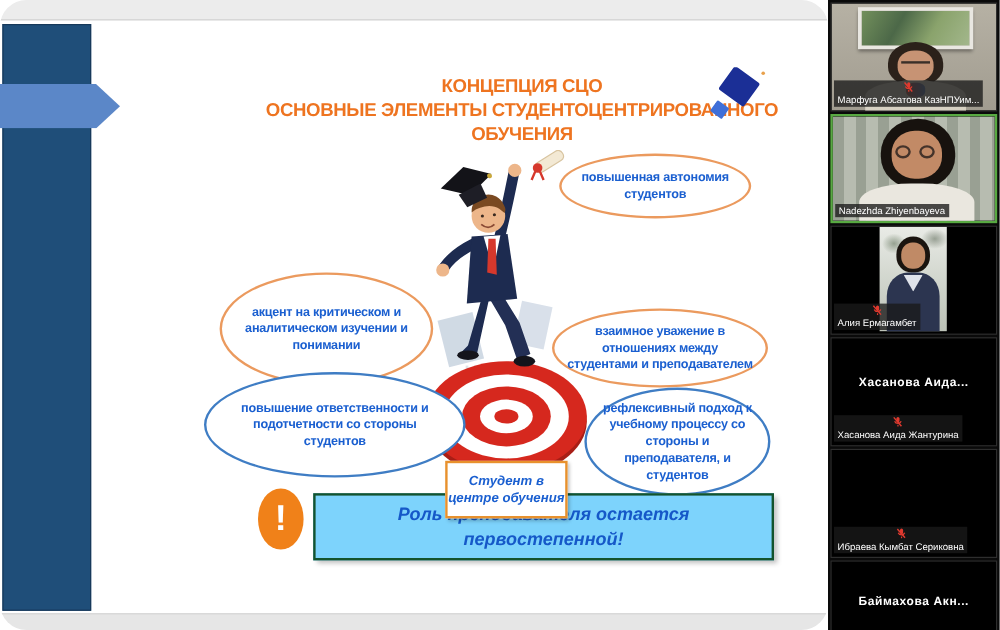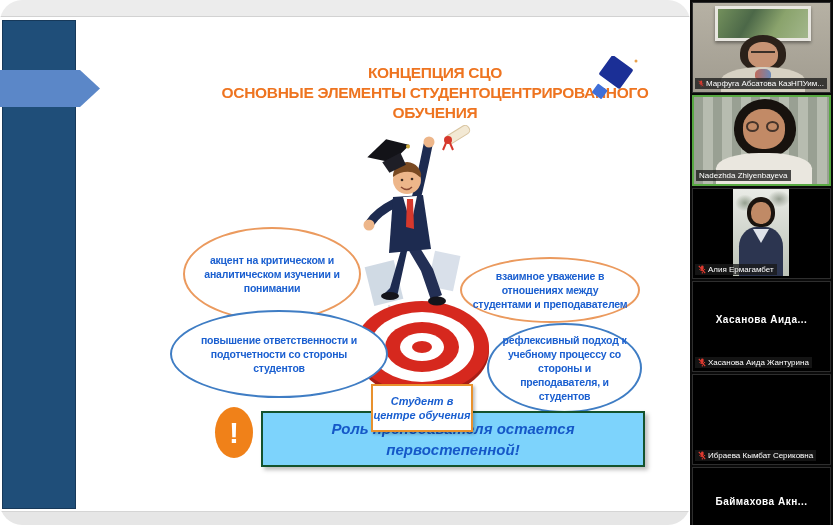--- a/index.html
+++ b/index.html
@@ -33,21 +33,21 @@
     color:#1558c8;font-weight:bold;font-style:italic;font-size:15px;line-height:1.4;z-index:4;}
 
   #figure-svg{position:absolute;left:345px;top:125px;z-index:2;}
   #cap-svg{position:absolute;left:583px;top:56px;z-index:2;}
 
   
   #sidebar{position:absolute;left:690px;top:0;width:143px;height:525px;background:#0a0a0a;padding:2px;display:flex;flex-direction:column;gap:2px;overflow:hidden;}
   .tile{position:relative;width:139px;height:91px;flex:0 0 91px;background:#000;border:1px solid #2e2e2e;overflow:hidden;}
   .tile.active{border:2px solid #58a942;}
   .vlabel{position:absolute;left:2px;bottom:3px;display:flex;align-items:center;gap:2px;background:rgba(25,25,25,.78);
-    color:#fff;font-size:8px;padding:1px 3px;max-width:132px;white-space:nowrap;overflow:hidden;z-index:6;}
+    color:#fff;font-size:8px;padding:1px 3px;max-width:132px;white-space:nowrap;overflow:hidden;z-index:6;flex-direction:column;}
   .center-name{position:absolute;left:0;top:36%;width:100%;text-align:center;color:#fff;font-weight:bold;font-size:10px;letter-spacing:.5px;}
 
   
   .t1-wall{position:absolute;inset:0;background:linear-gradient(180deg,#b6b1a4,#a19c90);}
   .t1-painting{position:absolute;left:22px;top:3px;width:96px;height:35px;border:3px solid #e9e7e1;
     background:linear-gradient(120deg,#73905c,#4c6848 35%,#8aa36c 65%,#a3b78c);box-shadow:0 2px 3px rgba(0,0,0,.4);}
   .t1-hair{position:absolute;left:47px;top:32px;width:46px;height:36px;background:#2b211a;border-radius:50% 50% 42% 42%;}
   .t1-face{position:absolute;left:55px;top:39px;width:30px;height:26px;background:#c79374;border-radius:46%;}
   .t1-glasses{position:absolute;left:58px;top:48px;width:24px;height:6px;border-top:2px solid #3a2f28;}
   .t1-body{position:absolute;left:28px;top:64px;width:84px;height:28px;background:#d7d1c3;border-radius:48% 48% 0 0;}
@@ -137,20 +137,23 @@
         <path d="M101 18 l-3 7 M105 18 l3 7" stroke="#d6382c" stroke-width="2"></path>
       </g>
     </svg>
 
     <div class="bubble b-orange" style="left:183px;top:227px;width:178px;height:94px;padding:0 16px;">
         <span>акцент на критическом и аналитическом изучении и понимании</span>
       </div>
     <div class="bubble b-blue" style="left:170px;top:310px;width:218px;height:88px;padding:0 20px;">
         <span>повышение ответственности и подотчетности со стороны студентов</span>
       </div>
+    <div class="bubble b-orange" style="left:466px;top:128px;width:160px;height:54px;padding:0 12px;">
+        <span>повышенная автономия студентов</span>
+      </div>
     <div class="bubble b-orange" style="left:460px;top:257px;width:180px;height:66px;padding:0 10px;">
         <span>взаимное уважение в отношениях между студентами и преподавателем</span>
       </div>
     <div class="bubble b-blue" style="left:487px;top:323px;width:155px;height:90px;padding:0 12px;">
         <span>рефлексивный подход к учебному процессу со стороны и преподавателя, и студентов</span>
       </div>
 
     <div class="center-label">
         <span>Студент в центре обучения</span>
       </div>

